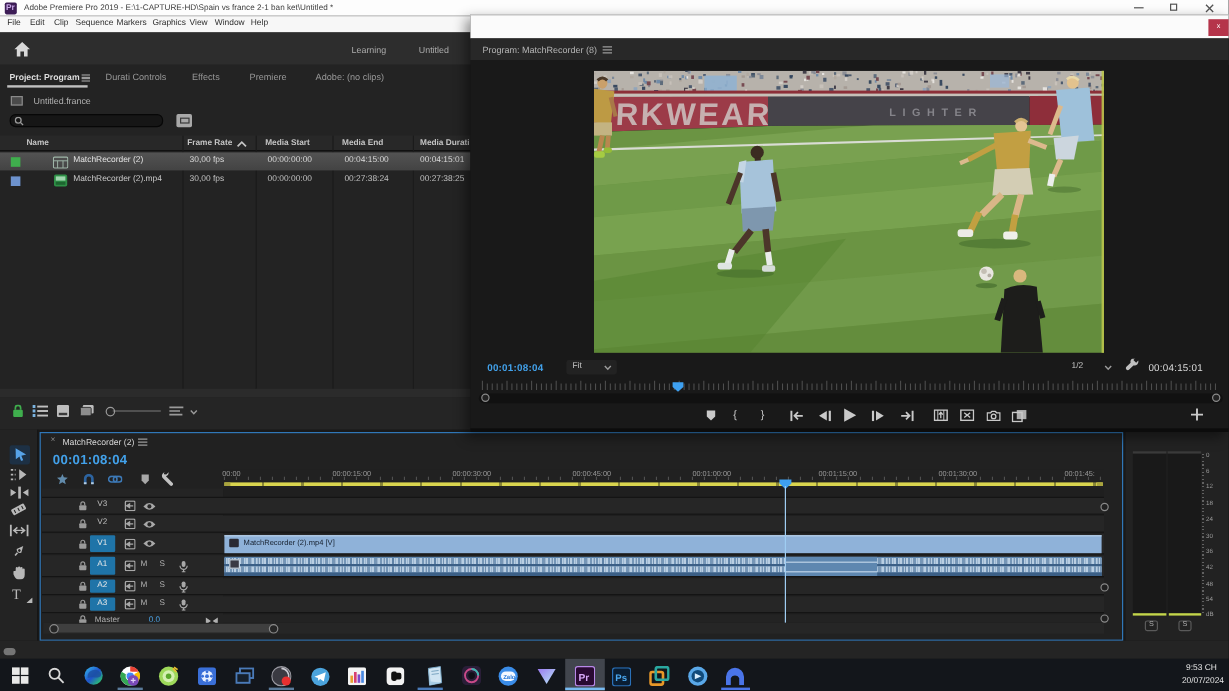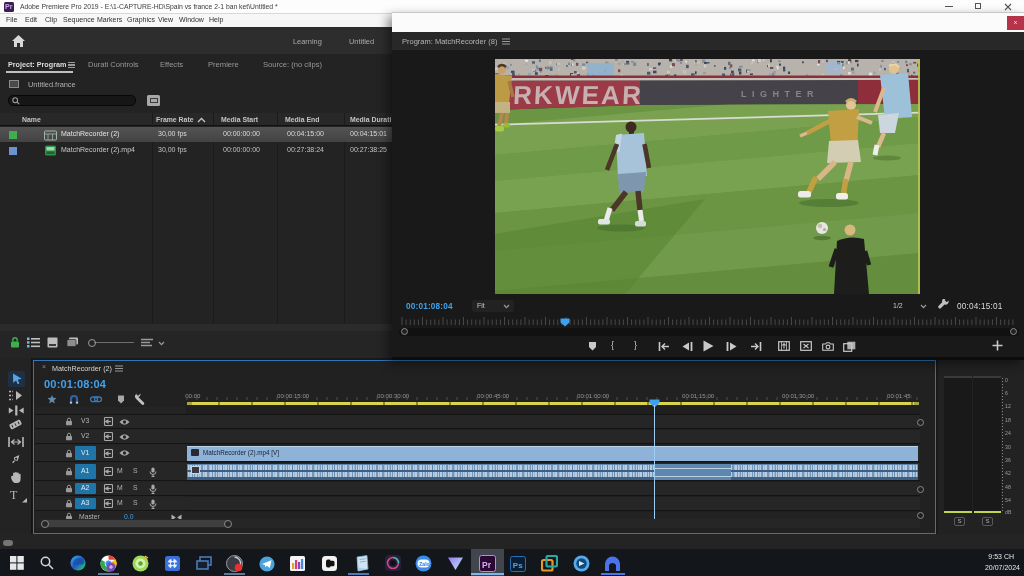--- a/index.html
+++ b/index.html
@@ -35,21 +35,21 @@
     <div class="t" style="left:293px;top:37px;font-size:7.4px;color:#ababab">Learning</div>
     <div class="t" style="left:349px;top:37px;font-size:7.4px;color:#ababab">Untitled</div>
     <div class="abs" style="left:0;top:53.5px;width:392px;height:304px;background:#232323"></div>
     <div class="t" style="left:8px;top:60px;font-size:7.2px;font-weight:bold;color:#dedede">Project: Program</div>
     <div class="abs" style="left:68px;top:62px;width:7px;height:6px;border-top:1.5px solid #9a9a9a;border-bottom:1.5px solid #9a9a9a">
       <div style="margin-top:1.2px;height:1.5px;background:#9a9a9a"></div>
     </div>
     <div class="t" style="left:88px;top:60px;font-size:7.6px;color:#989898">Durati Controls</div>
     <div class="t" style="left:160px;top:60px;font-size:7.6px;color:#989898">Effects</div>
     <div class="t" style="left:208px;top:60px;font-size:7.6px;color:#989898">Premiere</div>
-    <div class="t" style="left:263px;top:60px;font-size:7.6px;color:#989898">Source: (no clips)</div>
+    <div class="t" style="left:263px;top:60px;font-size:7.6px;color:#989898">Adobe: (no clips)</div>
     <div class="abs" style="left:6px;top:71px;width:67px;height:1.6px;background:#c0c0c0"></div>
     <div class="abs" style="left:9px;top:80px;width:10px;height:8px;border:1px solid #8a8a8a;background:#4a4a4a"></div>
     <div class="t" style="left:28px;top:80px;font-size:7.4px;color:#b0b0b0">Untitled.france</div>
     <div class="abs" style="left:8px;top:94.5px;width:128px;height:11px;background:#161616;border:1px solid #070707;border-radius:5px"></div>
     <svg class="abs" style="left:12px;top:96.5px" width="8" height="8">
       <circle cx="3.2" cy="3.2" r="2.4" fill="none" stroke="#9a9a9a" stroke-width="1.1"></circle>
       <path d="M5 5 L7.2 7.2" stroke="#9a9a9a" stroke-width="1.1"></path>
     </svg>
     <div class="abs" style="left:147px;top:95px;width:13px;height:11px;background:#a8a8a8;border-radius:1.5px"></div>
     <div class="abs" style="left:149.5px;top:98px;width:8px;height:5px;border:1.2px solid #3a3a3a"></div>

